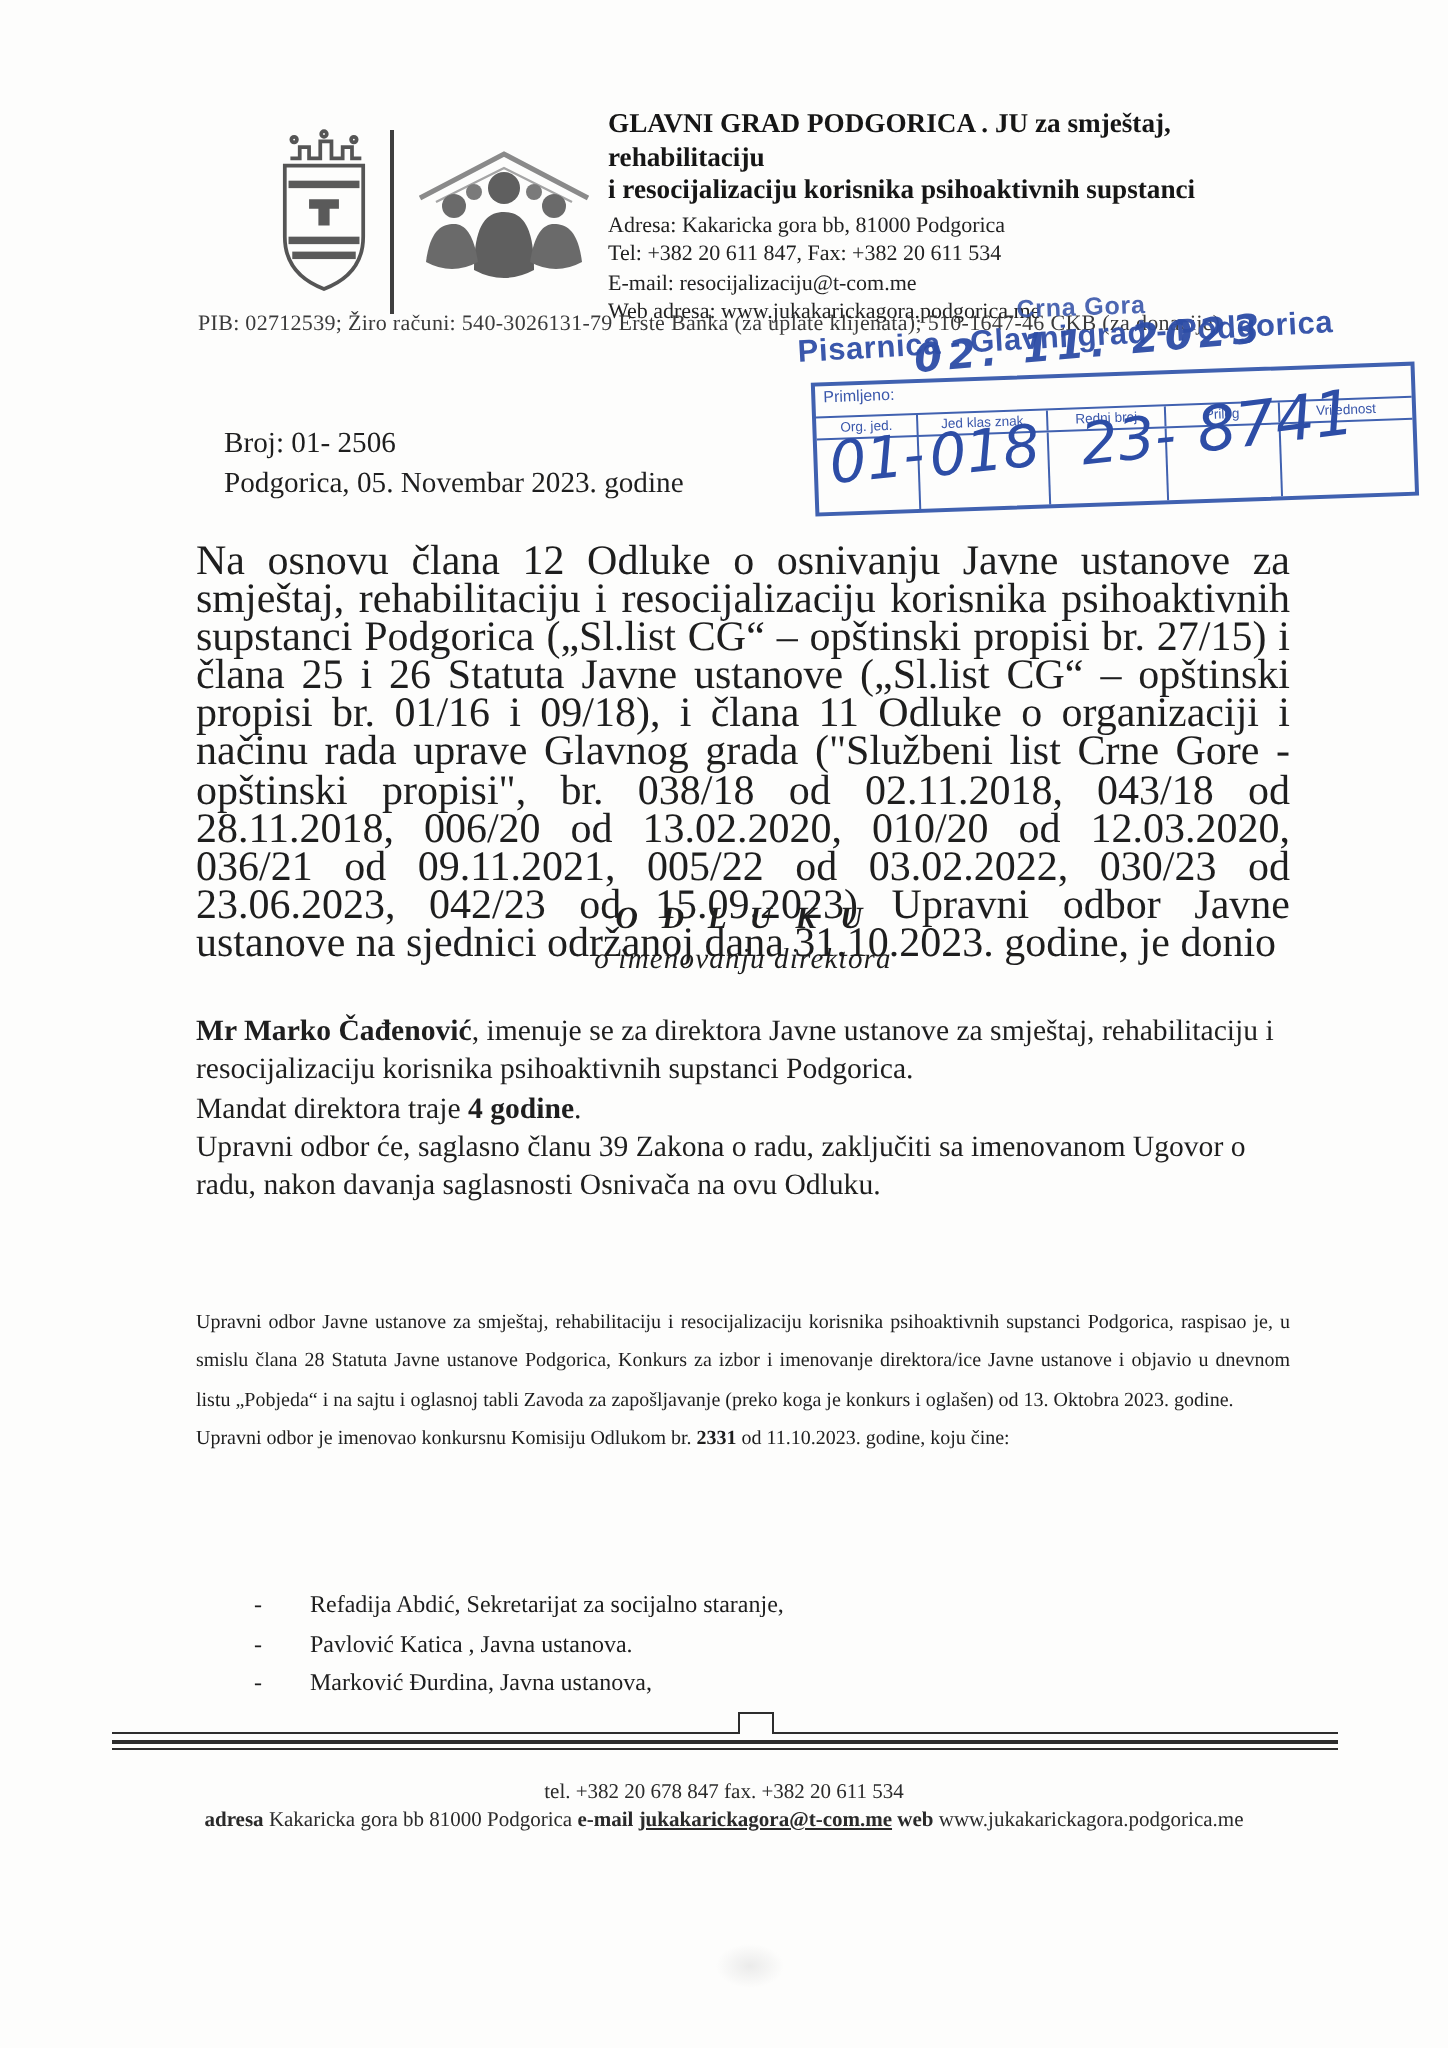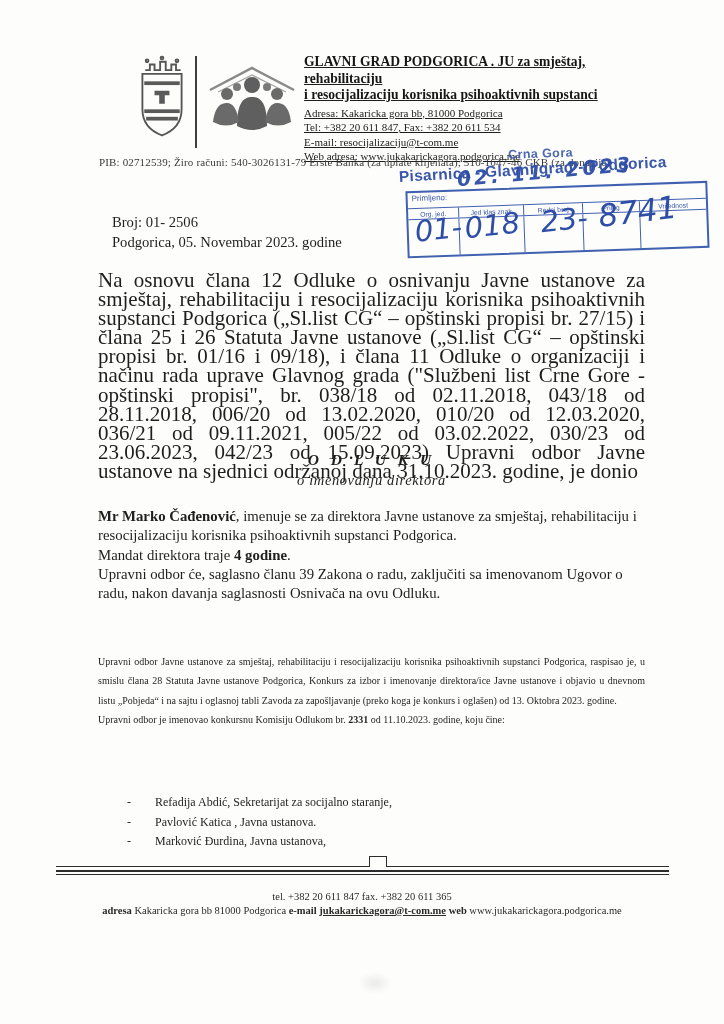--- a/index.html
+++ b/index.html
@@ -2,21 +2,21 @@
 <html><head>
 <meta charset="utf-8">
 <style>
   html,body { margin:0; padding:0; background:#e8e8e8; }
   .page {
     position:relative; width:724px; height:1024px; margin:0 auto;
     background:#fdfdfc; font-family:"Liberation Serif", serif; color:#1e1e1e;
     overflow:hidden;
   }
   
-  .header { position:absolute; left:134px; top:50px; display:flex; align-items:flex-start;text-decoration:underline; }
+  .header { position:absolute; left:134px; top:50px; display:flex; align-items:flex-end; }
   .logos { display:flex; align-items:center; height:104px; }
   .logo-divider { width:2px; height:92px; background:#3f3f3f; margin:0 9px 0 5px; }
   .header-text { width:345px; margin-left:6px; padding-top:4px; }
   .org-line { font-weight:bold; font-size:13.6px; line-height:16.6px; color:#161616; }
   .contact-line { font-size:11px; line-height:14.4px; color:#222; }
   .contact-block { margin-top:2px; }
   .pib { position:absolute; left:99px; top:156px; font-size:11px; color:#3a3a3a; letter-spacing:0.15px; white-space:nowrap; }
 
   
   .stamp { position:absolute; left:398px; top:146px; width:322px; height:120px;
@@ -195,18 +195,18 @@
       </div>
   </div>
 
   <div class="footer-rule">
     <div class="rule-notch"></div>
     <div class="rl1"></div>
     <div class="rl2"></div>
     <div class="rl3"></div>
   </div>
   <div class="footer-text">
-    <div>tel.  +382 20 611 847 fax. +382 20 611 365</div>
+    <div>tel.  +382 20 678 847 fax. +382 20 611 534</div>
     <div><span class="bold">adresa</span><span> Kakaricka gora bb 81000 Podgorica </span><span class="bold">e-mail </span><span class="bu">jukakarickagora@t-com.me</span><span class="bold"> web </span><span>www.jukakarickagora.podgorica.me</span></div>
   </div>
 
   <div class="smudge"></div>
 </div>
 
 </body></html>

